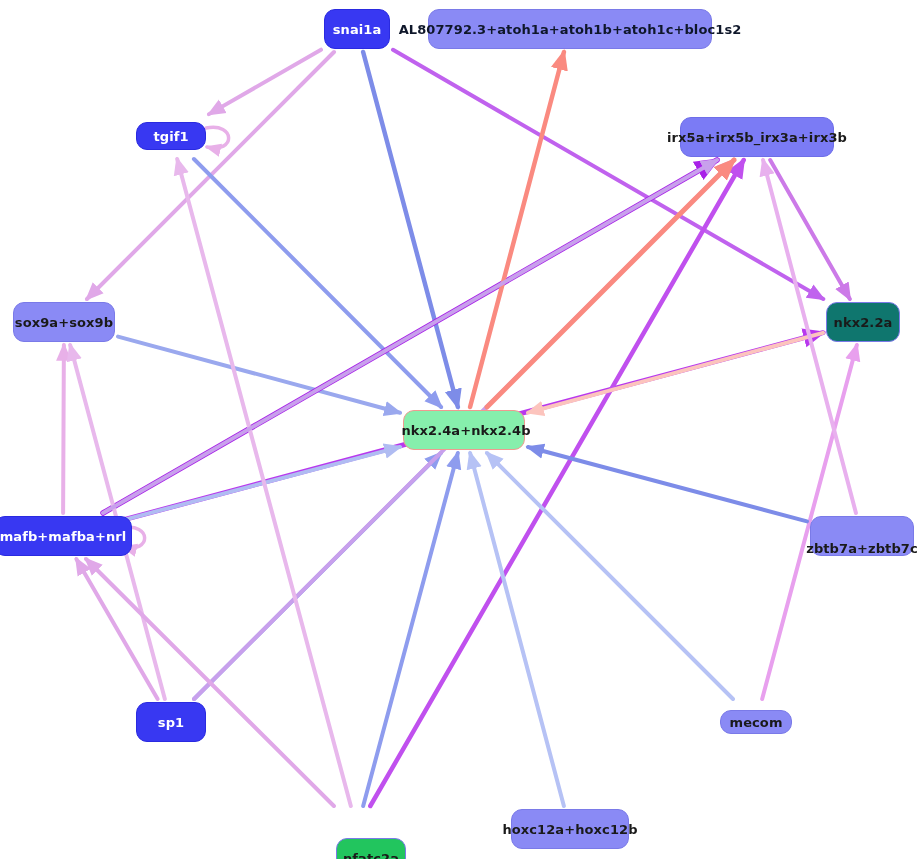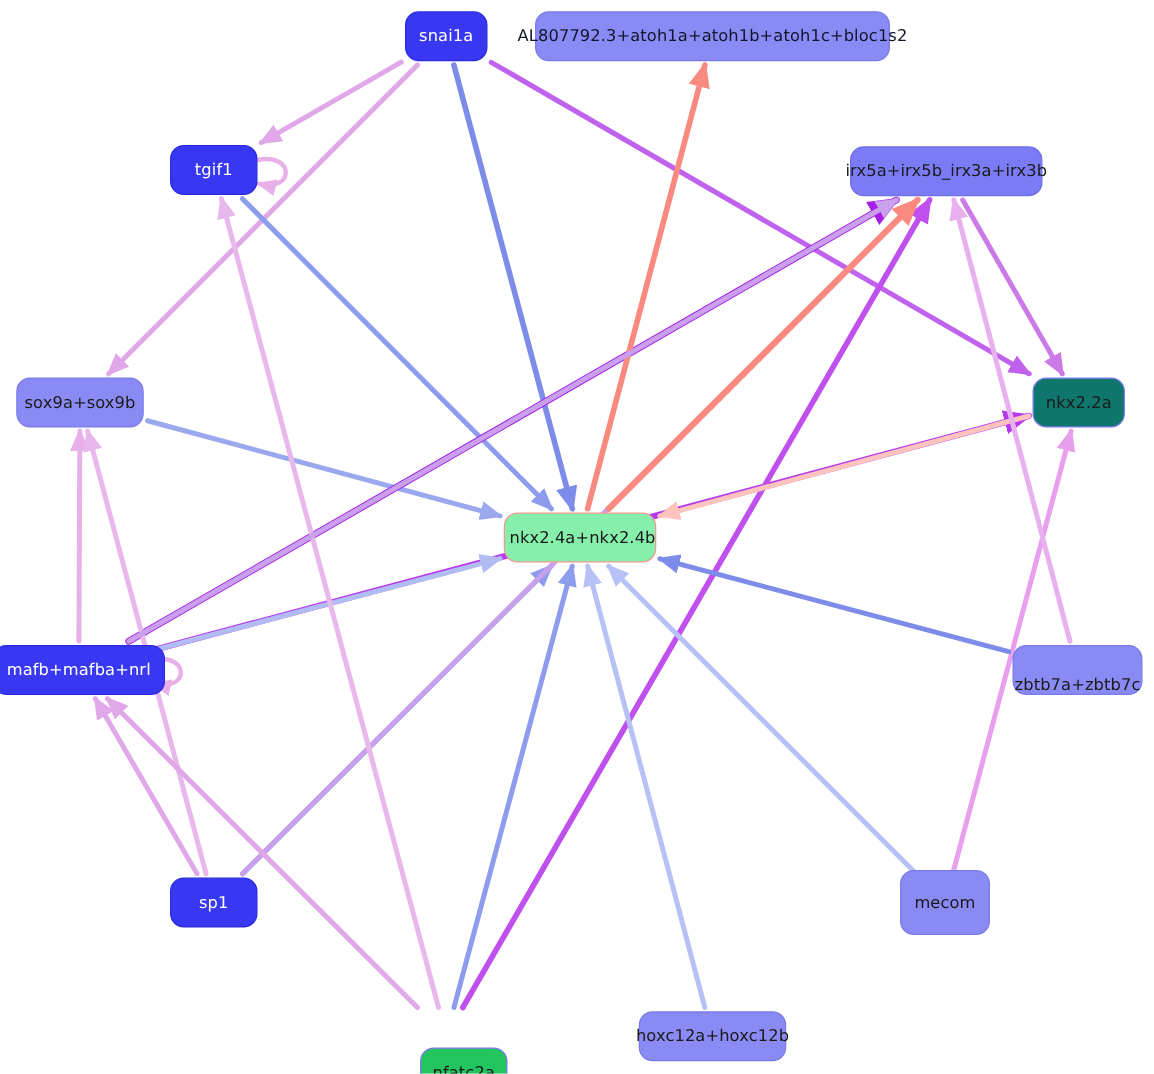--- a/index.html
+++ b/index.html
@@ -9,20 +9,21 @@
   }
   body {
     font-family: "DejaVu Sans", sans-serif;
   }
   #graph-canvas {
     position: relative;
     width: 923px;
     height: 859px;
     background: #ffffff;
     overflow: hidden;
+    font-weight: bold;
   }
   #edge-layer {
     position: absolute;
     left: 0;
     top: 0;
     width: 923px;
     height: 859px;
   }
   .gnode {
     position: absolute;
@@ -197,21 +198,21 @@
         <line x1="103.00501253132832" y1="513" x2="716.9949874686716" y2="160" stroke="#c8a0ec" stroke-width="4" stroke-linecap="round" marker-end="url(#arw10)"></line>
       </g>
     </svg>
   <div id="node-layer">
       <div class="gnode" style="left: 357px; top: 29px; width: 66px; height: 40px; background: rgb(56, 56, 242); border: 1px solid rgb(42, 42, 224); color: rgb(255, 255, 255);">
         <span class="gnode-label">snai1a</span>
       </div>
       <div class="gnode" style="left: 570px; top: 29px; width: 284px; height: 40px; background: rgb(138, 138, 245); border: 1px solid rgb(122, 122, 232); color: #0f172a;">
         <span class="gnode-label">AL807792.3+atoh1a+atoh1b+atoh1c+bloc1s2</span>
       </div>
-      <div class="gnode" style="left: 171px; top: 136px; width: 70px; height: 40px; background: rgb(56, 56, 242); border: 1px solid rgb(42, 42, 224); color: rgb(255, 255, 255);">
+      <div class="gnode" style="left: 171px; top: 136px; width: 70px; height: 28px; background: rgb(56, 56, 242); border: 1px solid rgb(42, 42, 224); color: rgb(255, 255, 255);">
         <span class="gnode-label">tgif1</span>
       </div>
       <div class="gnode" style="left: 757px; top: 137px; width: 154px; height: 40px; background: rgb(123, 123, 245); border: 1px solid rgb(110, 110, 232); color: rgb(26, 26, 26);">
         <span class="gnode-label">irx5a+irx5b_irx3a+irx3b</span>
       </div>
       <div class="gnode" style="left: 64px; top: 322px; width: 102px; height: 40px; background: rgb(138, 138, 245); border: 1px solid rgb(122, 122, 232); color: rgb(26, 26, 26);">
         <span class="gnode-label">sox9a+sox9b</span>
       </div>
       <div class="gnode" style="left: 863px; top: 322px; width: 74px; height: 40px; background: #0f766e; border: 1px solid rgb(122, 122, 232); color: rgb(26, 26, 26);">
         <span class="gnode-label">nkx2.2a</span>
@@ -221,21 +222,21 @@
       </div>
       <div class="gnode" style="left: 63px; top: 536px; width: 138px; height: 40px; background: rgb(56, 56, 242); border: 1px solid rgb(42, 42, 224); color: rgb(255, 255, 255);">
         <span class="gnode-label">mafb+mafba+nrl</span>
       </div>
       <div class="gnode" style="left: 862px; top: 536px; width: 104px; height: 40px; background: rgb(138, 138, 245); border: 1px solid rgb(122, 122, 232); color: rgb(26, 26, 26); align-items: flex-end;">
         <span class="gnode-label">zbtb7a+zbtb7c</span>
       </div>
       <div class="gnode" style="left: 171px; top: 722px; width: 70px; height: 40px; background: rgb(56, 56, 242); border: 1px solid rgb(42, 42, 224); color: rgb(255, 255, 255);">
         <span class="gnode-label">sp1</span>
       </div>
-      <div class="gnode" style="left: 756px; top: 722px; width: 72px; height: 52px; background: rgb(138, 138, 245); border: 1px solid rgb(122, 122, 232); color: rgb(26, 26, 26);">
+      <div class="gnode" style="left: 756px; top: 722px; width: 72px; height: 24px; background: rgb(138, 138, 245); border: 1px solid rgb(122, 122, 232); color: rgb(26, 26, 26);">
         <span class="gnode-label">mecom</span>
       </div>
       <div class="gnode" style="left: 357px; top: 858px; width: 70px; height: 40px; background: #22c55e; border: 1px solid rgb(122, 122, 232); color: rgb(26, 26, 26); margin-left: 14px;">
         <span class="gnode-label">nfatc2a</span>
       </div>
       <div class="gnode" style="left: 570px; top: 829px; width: 118px; height: 40px; background: rgb(138, 138, 245); border: 1px solid rgb(122, 122, 232); color: rgb(26, 26, 26);">
         <span class="gnode-label">hoxc12a+hoxc12b</span>
       </div>
     </div>
 </div>

